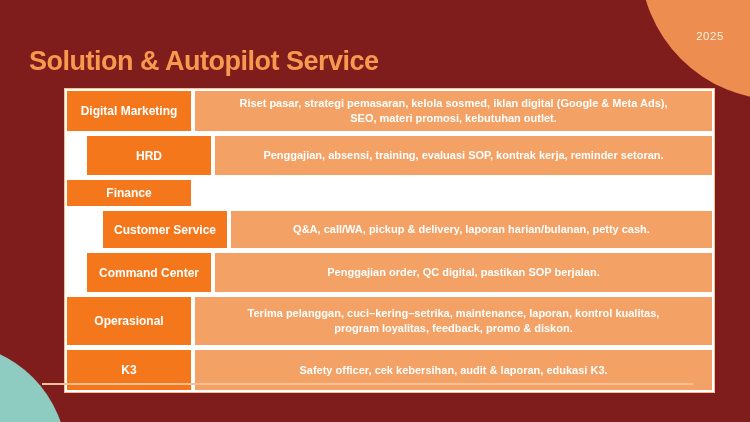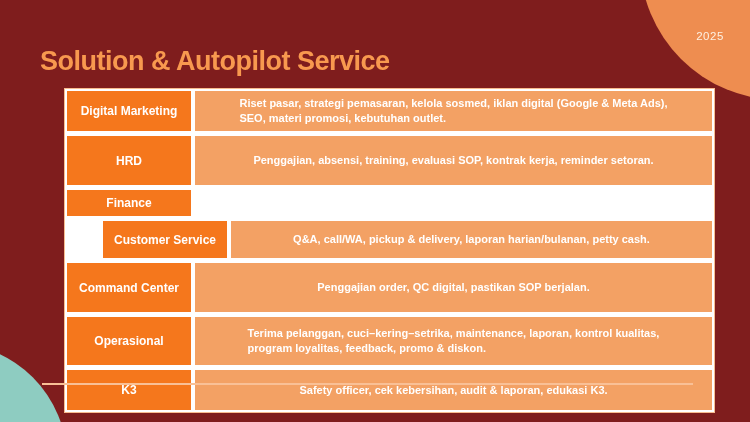--- a/index.html
+++ b/index.html
@@ -33,21 +33,21 @@
     position: absolute;
     left: 683px; top: 30px;
     width: 54px;
     text-align: center;
     font-size: 11.5px;
     letter-spacing: 0.5px;
     color: rgba(255, 248, 238, 0.92);
   }
   .title {
     position: absolute;
-    left: 40px; top: 46px;
+    left: 29px; top: 46px;
     font-size: 27px;
     line-height: 30px;
     font-weight: bold;
     letter-spacing: -0.5px;
     color: #F8994F;
     white-space: nowrap;
   }
   
   .service-table {
     position: absolute;
@@ -58,21 +58,21 @@
     padding: 2px;
     display: flex;
     flex-direction: column;
     gap: 5px;
   }
   .trow {
     display: flex;
     gap: 4px;
   }
   .trow.h40 { height: 40px; }
-  .trow.h39 { height: 49px; }
+  .trow.h39 { height: 39px; margin-left: 20px; }
   .trow.h26 { height: 26px; }
   .trow.h37 { height: 37px; margin-left: 36px; }
   .trow.h44 { height: 48px; }
   .trow.h24 { height: 40px; }
   .label-cell {
     width: 124px;
     flex: 0 0 124px;
     background: #F5771C;
     color: #ffffff;
     font-weight: bold;
@@ -85,21 +85,21 @@
   .desc-cell {
     flex: 1 1 auto;
     background: #F3A164;
     color: #ffffff;
     font-weight: bold;
     font-size: 11px;
     line-height: 1.32;
     display: flex;
     align-items: center;
     justify-content: center;
-    text-align: left;
+    text-align: center;
     white-space: pre-line;
     padding: 0 4px;
   }
   .divider-line {
     position: absolute;
     left: 42px; top: 383px;
     width: 651px; height: 2px;
     background: #F9C096;
   }
 </style>

